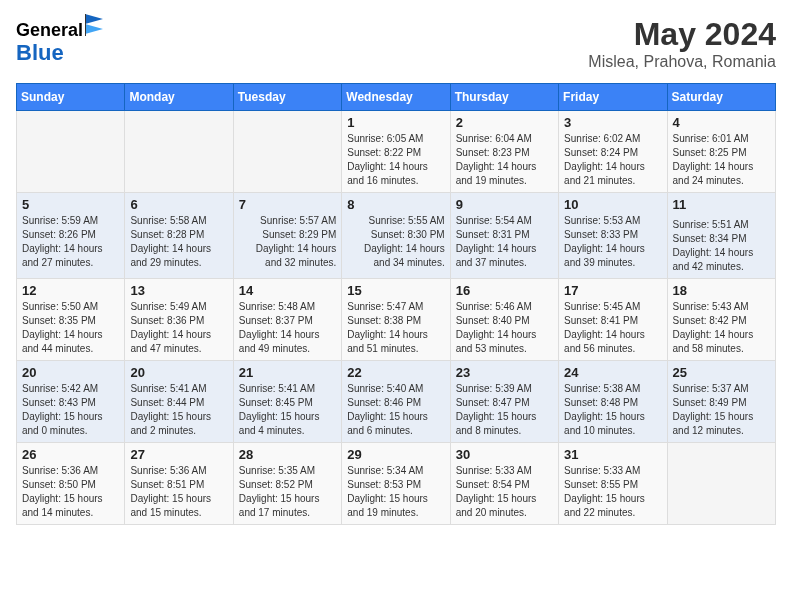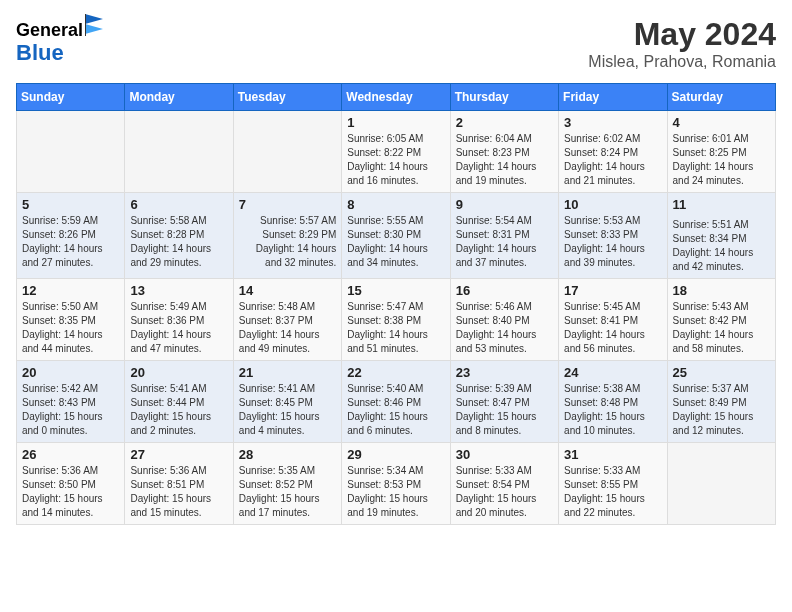--- a/index.html
+++ b/index.html
@@ -173,21 +173,21 @@
         </td>
         <td>
           <div class="day-num">7</div>
           <div class="day-info" style="white-space: pre-line; text-align: right;">Sunrise: 5:57 AM
 Sunset: 8:29 PM
 Daylight: 14 hours
 and 32 minutes.</div>
         </td>
         <td>
           <div class="day-num">8</div>
-          <div class="day-info" style="white-space: pre-line;">Sunrise: 5:55 AM
+          <div class="day-info" style="white-space: pre-line; text-align: right;">Sunrise: 5:55 AM
 Sunset: 8:30 PM
 Daylight: 14 hours
 and 34 minutes.</div>
         </td>
         <td>
           <div class="day-num">9</div>
           <div class="day-info" style="white-space: pre-line;">Sunrise: 5:54 AM
 Sunset: 8:31 PM
 Daylight: 14 hours
 and 37 minutes.</div>

